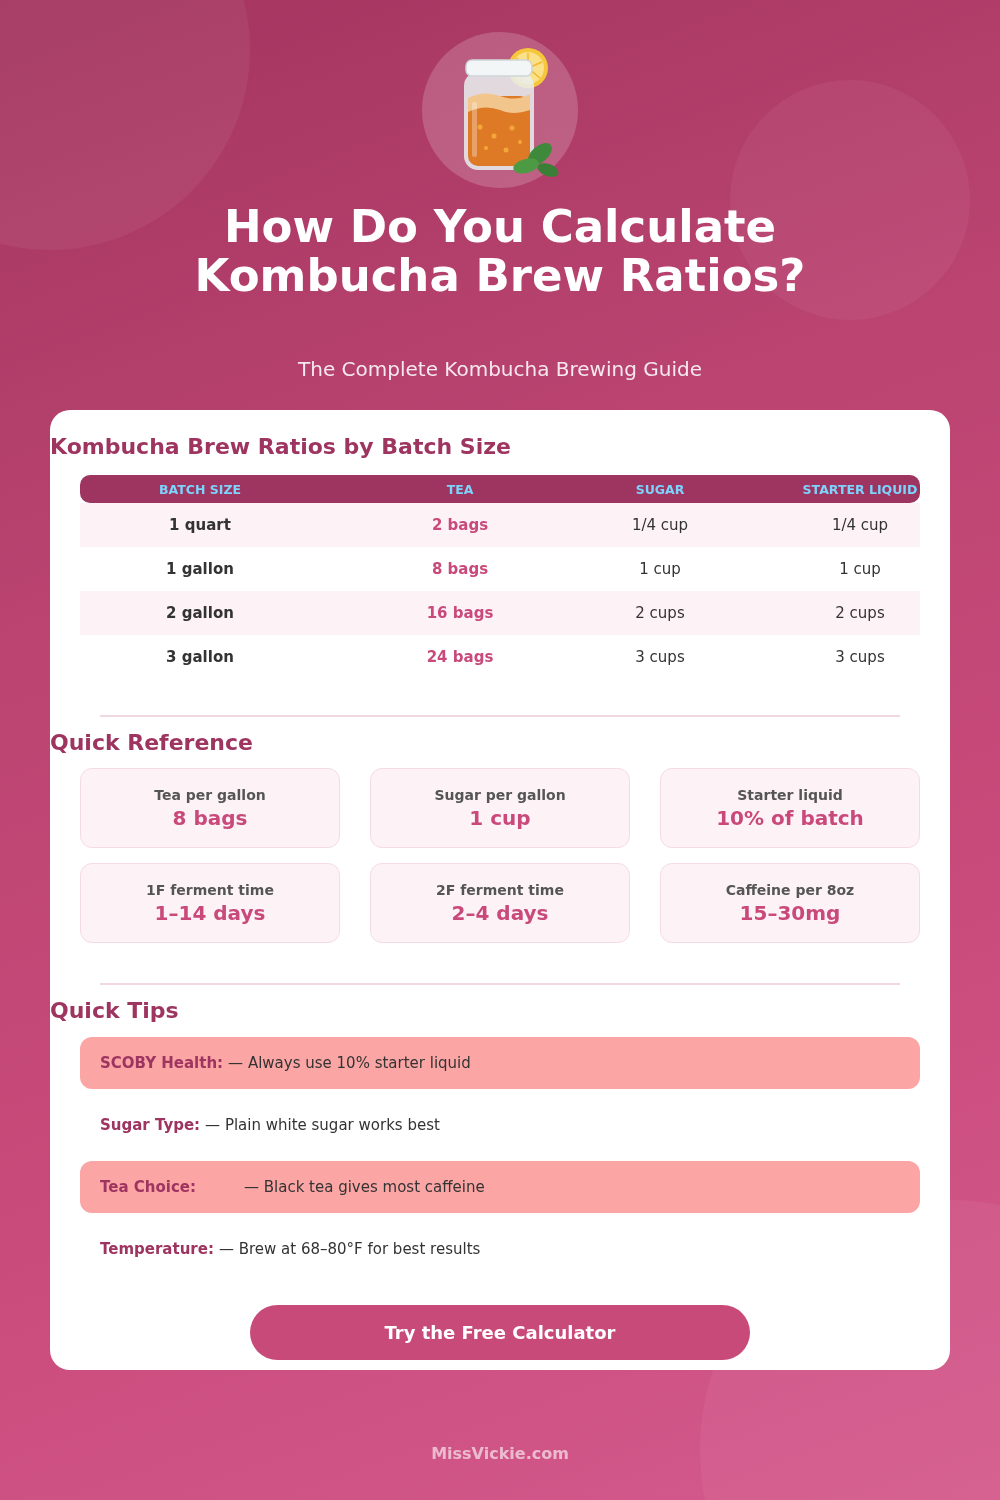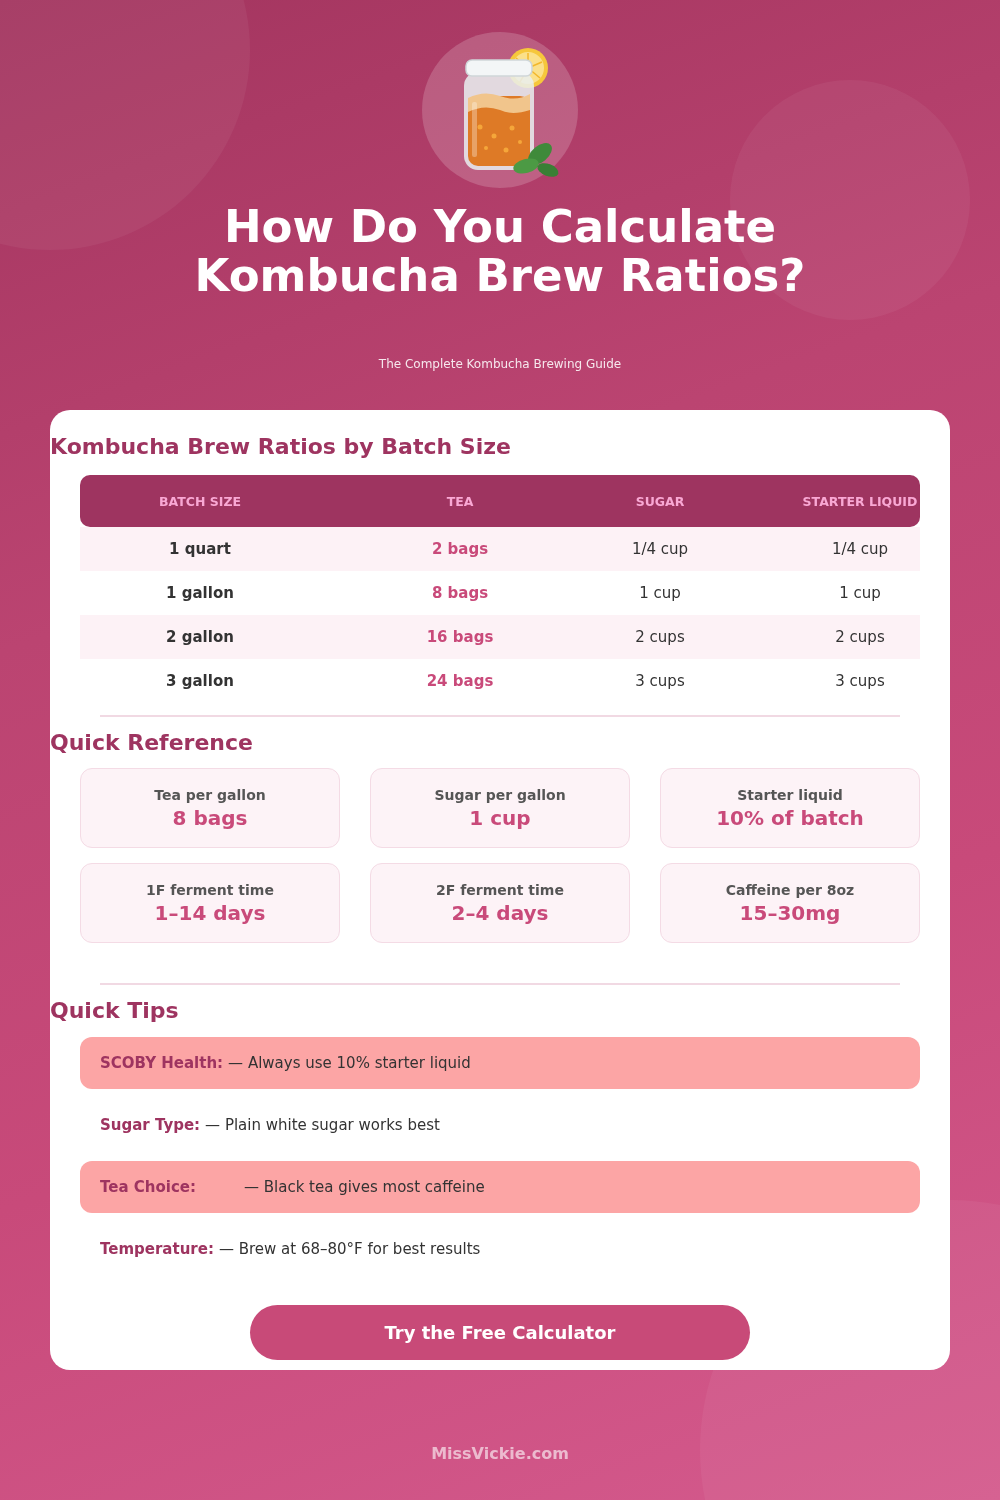--- a/index.html
+++ b/index.html
@@ -20,38 +20,38 @@
     border-radius: 50%; background: rgba(255,255,255,0.18);
   }
   .hero-icon svg { position: absolute; left: 0; top: 0; }
 
   .title {
     position: absolute; left: 0; top: 202px; width: 1000px; text-align: center;
     color: #ffffff; font-weight: bold; font-size: 45px; line-height: 49px;
   }
   .subtitle {
     position: absolute; left: 0; top: 357px; width: 1000px; text-align: center;
-    color: rgba(255,255,255,0.88); font-size: 12px;
+    color: rgba(255,255,255,0.88); font-size: 20px;
   }
 
   .card {
     position: absolute; left: 50px; top: 410px; width: 900px; height: 960px;
     background: #ffffff; border-radius: 20px;
   }
   .section-title {
     position: absolute; left: 0; width: 900px; text-align: left;
     color: #9e3460; font-weight: bold; font-size: 22px;
   }
 
   .table {
     position: absolute; left: 30px; top: 65px; width: 840px; overflow: hidden;
   }
   .thead {
-    display: flex; height: 52px; background: #9e3460; border-radius: 10px;
-    align-items: center; color: #f9a8d4; font-weight: bold; font-size: 12.5px;
+    display: flex; height: 28px; background: #9e3460; border-radius: 10px;
+    align-items: center; color: #7dd3fc; font-weight: bold; font-size: 12.5px;
   }
   .trow { display: flex; height: 44px; align-items: center; font-size: 15px; color: #333; }
   .trow.alt { background: #fdf2f6; }
   .col { text-align: center; white-space: nowrap; flex-shrink: 0; }
   .col1 { width: 240px; }
   .col2 { width: 280px; }
   .col3 { width: 120px; }
   .col4 { width: 280px; }
   .trow .col1 { font-weight: bold; color: #333; }
   .trow .col2 { font-weight: bold; color: #c94a7a; }

